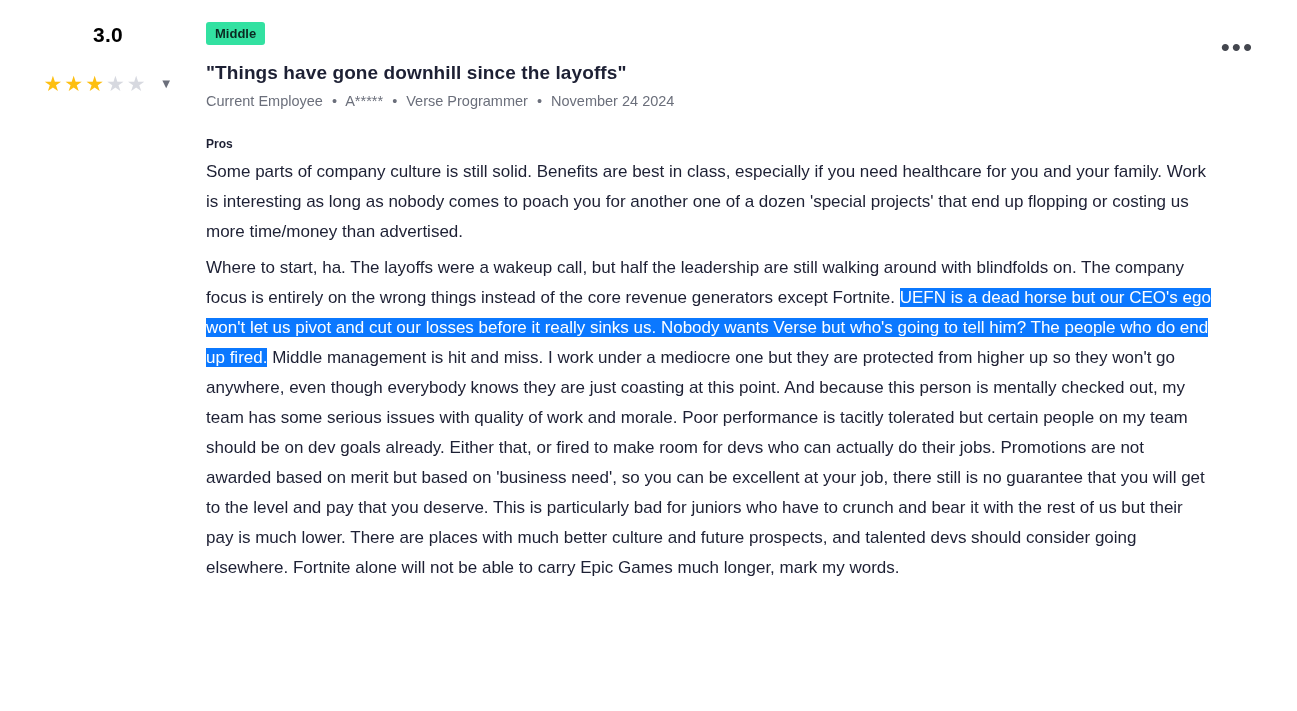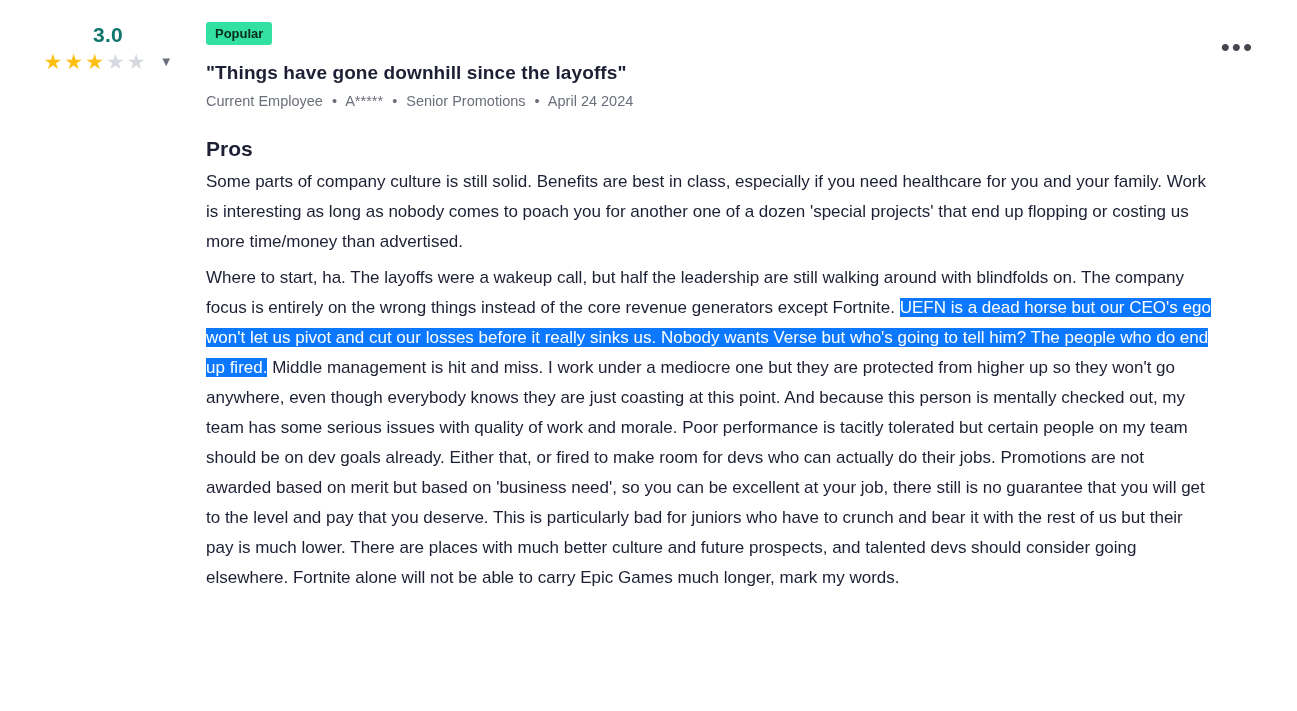--- a/index.html
+++ b/index.html
@@ -27,23 +27,23 @@
     left: 28px;
     top: 24px;
     width: 160px;
     display: flex;
     flex-direction: column;
     align-items: center;
   }
   .rating-value {
     font-size: 21px;
     font-weight: 700;
-    color: #0f766e;
+    color: #000000;
     line-height: 1;
-    margin-bottom: 6px;
+    margin-bottom: 28px;
     letter-spacing: .2px;
   }
   .stars-row {
     display: flex;
     align-items: center;
     gap: 2px;
   }
   .star {
     font-size: 21px;
     line-height: 1;
@@ -82,21 +82,21 @@
     letter-spacing: .1px;
   }
   .meta {
     margin-top: 9px;
     font-size: 14.5px;
     color: #6b6f7b;
   }
   .meta .dot { margin: 0 5px; }
   .section-head {
     margin-top: 28px;
-    font-size: 21px;
+    font-size: 12px;
     font-weight: 700;
     color: #1d2034;
   }
   .section-body {
     margin-top: 6px;
     font-size: 17px;
     line-height: 30px;
     color: #1d2034;
     max-width: 1010px;
   }
@@ -131,32 +131,32 @@
       <span class="star">★</span>
       <span class="star">★</span>
       <span class="chev">▼</span>
     </div>
   </div>
 
   <div class="more-btn">•••</div>
 
   <div class="body-col">
 
-    <span class="badge">Popular</span>
+    <span class="badge">Middle</span>
 
     <div class="title">"Things have gone downhill since the layoffs"</div>
 
     <div class="meta">
       <span>Current Employee</span>
       <span class="dot">•</span>
       <span>A*****</span>
       <span class="dot">•</span>
-      <span>Senior Promotions</span>
+      <span>Verse Programmer</span>
       <span class="dot">•</span>
-      <span>April 24 2024</span>
+      <span>November 24 2024</span>
     </div>
 
     <div class="section-head">Pros</div>
     <div class="section-body">Some parts of company culture is still solid. Benefits are best in class, especially if you need healthcare for you and your family. Work is interesting as long as nobody comes to poach you for another one of a dozen 'special projects' that end up flopping or costing us more time/money than advertised.</div>
 
     <div class="section-body cons"><span>Where to start, ha. The layoffs were a wakeup call, but half the leadership are still walking around with blindfolds on. The company focus is entirely on the wrong things instead of the core revenue generators except Fortnite. </span><span class="hl">UEFN is a dead horse but our CEO's ego won't let us pivot and cut our losses before it really sinks us. Nobody wants Verse but who's going to tell him? The people who do end up fired.</span><span> Middle management is hit and miss. I work under a mediocre one but they are protected from higher up so they won't go anywhere, even though everybody knows they are just coasting at this point. And because this person is mentally checked out, my team has some serious issues with quality of work and morale. Poor performance is tacitly tolerated but certain people on my team should be on dev goals already. Either that, or fired to make room for devs who can actually do their jobs. Promotions are not awarded based on merit but based on 'business need', so you can be excellent at your job, there still is no guarantee that you will get to the level and pay that you deserve. This is particularly bad for juniors who have to crunch and bear it with the rest of us but their pay is much lower. There are places with much better culture and future prospects, and talented devs should consider going elsewhere. Fortnite alone will not be able to carry Epic Games much longer, mark my words.</span></div>
 
   </div>
 </div>
 

